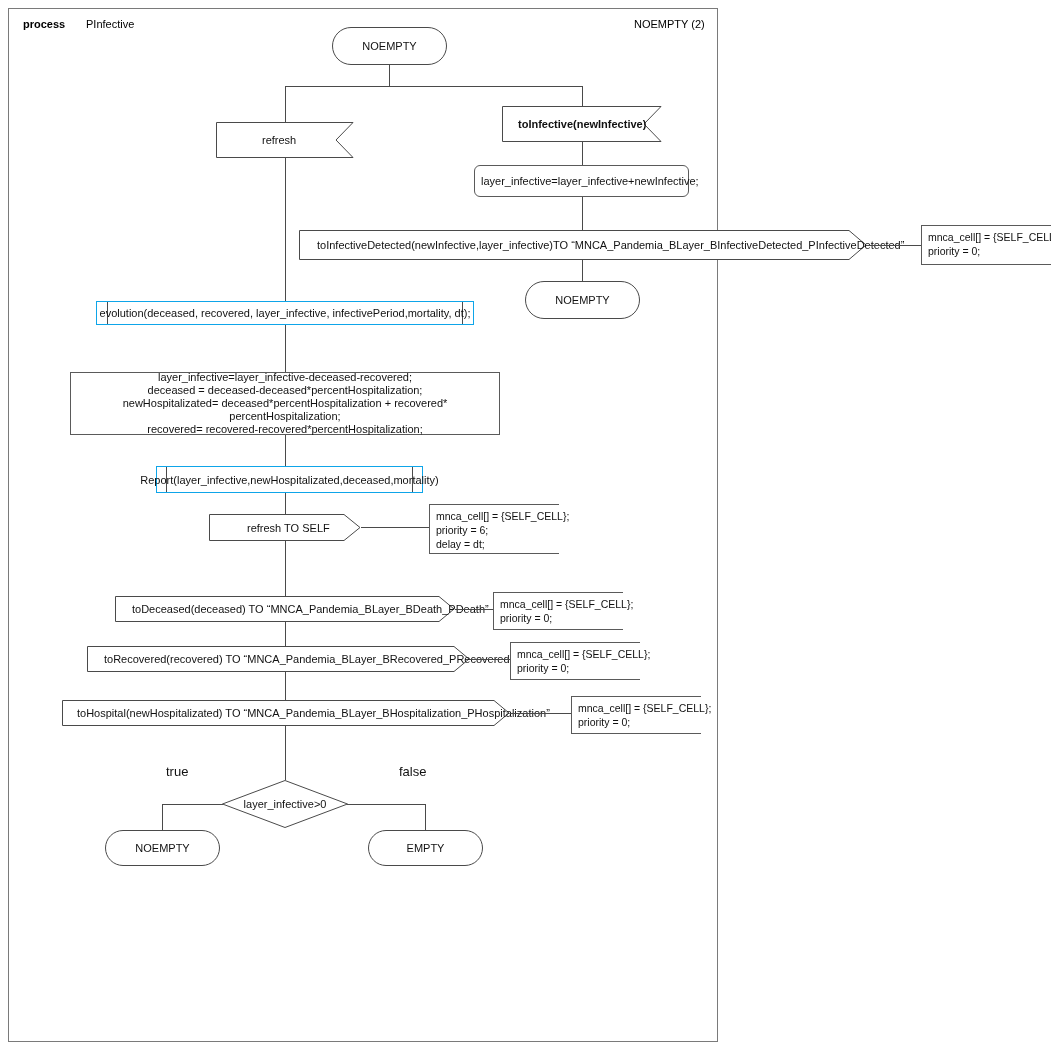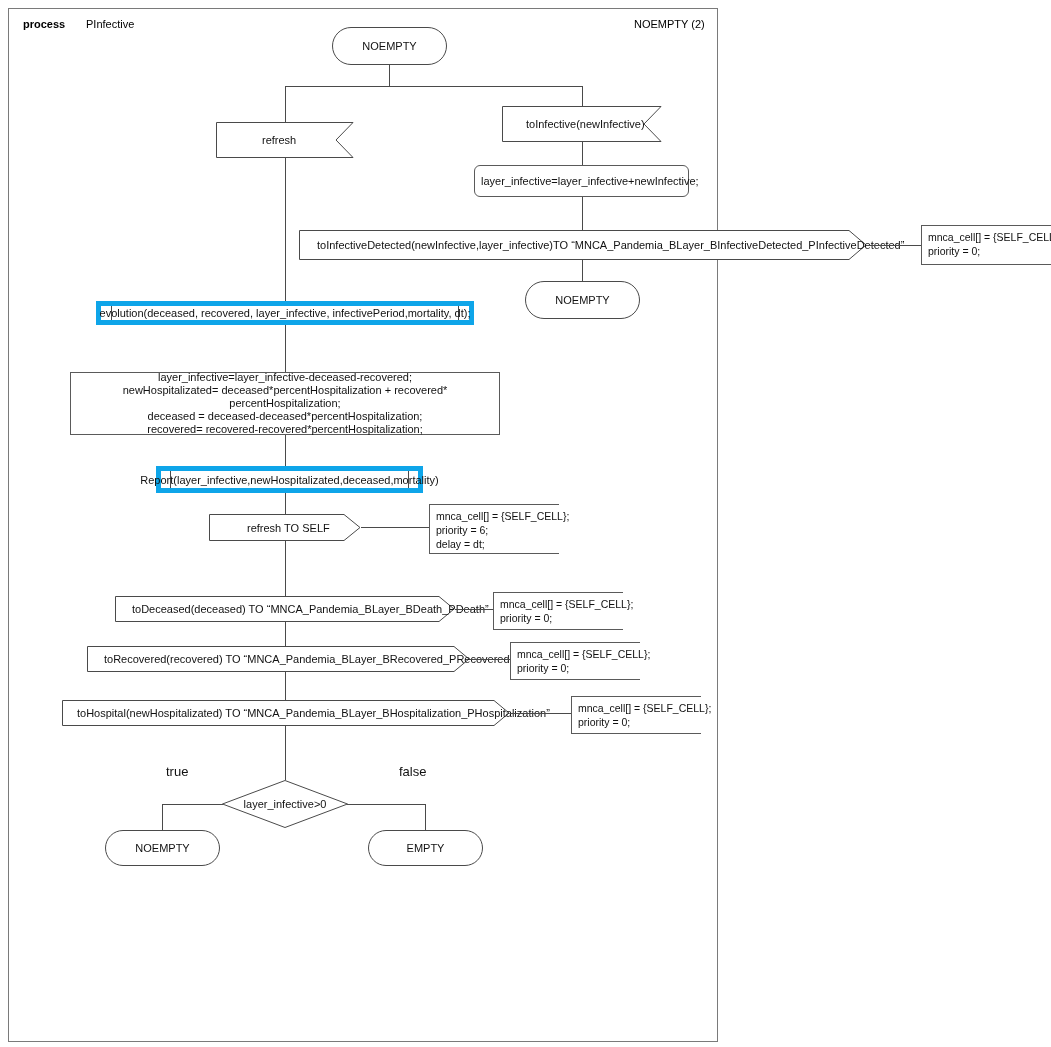--- a/index.html
+++ b/index.html
@@ -77,21 +77,21 @@
     background: #fff;
     text-align: center;
     white-space: normal;
     flex-direction: column;
     padding: 4px 6px;
   }
   .task .ln { display: block; width: 100%; text-align: center; }
 
   
   .procedure {
-    border: 5px solid #0ea5e9;
+    border: 1px solid #0ea5e9;
     background: #fff;
     overflow: visible;
     text-align: right;
   }
   .procedure .bar {
     position: absolute;
     top: 0;
     bottom: 0;
     width: 1px;
     background: #4a4a4a;
@@ -196,21 +196,21 @@
     <svg width="138" height="36" viewBox="0 0 138 36">
       <path d="M0.5 0.5 H137 L120 18 L137 35.5 H0.5 Z" fill="#ffffff" stroke="#4a4a4a" stroke-width="1"></path>
     </svg>
     <span class="lbl" style="left:46px;">refresh</span>
   </div>
 
   <div class="shape inputsym" style="left:502px; top:106px; width:160px; height:36px;">
     <svg width="160" height="36" viewBox="0 0 160 36">
       <path d="M0.5 0.5 H159 L142 18 L159 35.5 H0.5 Z" fill="#ffffff" stroke="#4a4a4a" stroke-width="1"></path>
     </svg>
-    <span class="lbl" style="left:24px;">toInfective(newInfective)</span>
+    <span class="lbl" style="left:16px;font-weight:bold;">toInfective(newInfective)</span>
   </div>
 
   <div class="vline" style="left:582px; top:142px; height:23px;"></div>
 
   <div class="shape task" style="left:474px; top:165px; width:215px; height:32px;border-radius:6px;">
     <span class="ln">layer_infective=layer_infective+newInfective;</span>
   </div>
 
   <div class="vline" style="left:582px; top:197px; height:33px;"></div>
 
@@ -239,22 +239,22 @@
   <div class="shape procedure" style="left:96px; top:301px; width:378px; height:24px;">
     <span class="bar" style="left:10px;"></span>
     <span class="bar" style="right:10px;"></span>
     <span class="ptext">evolution(deceased, recovered, layer_infective, infectivePeriod,mortality, dt);</span>
   </div>
 
   <div class="vline" style="left:285px; top:325px; height:47px;"></div>
 
   <div class="shape task" style="left:70px; top:372px; width:430px; height:63px;">
     <span class="ln">layer_infective=layer_infective-deceased-recovered;</span>
+    <span class="ln">deceased = deceased-deceased*percentHospitalization;</span>
     <span class="ln">newHospitalizated= deceased*percentHospitalization + recovered* percentHospitalization;</span>
-    <span class="ln">deceased = deceased-deceased*percentHospitalization;</span>
     <span class="ln">recovered= recovered-recovered*percentHospitalization;</span>
   </div>
 
   <div class="vline" style="left:285px; top:435px; height:31px;"></div>
 
   <div class="shape procedure" style="left:156px; top:466px; width:267px; height:27px;">
     <span class="bar" style="left:9px;"></span>
     <span class="bar" style="right:9px;"></span>
     <span class="ptext">Report(layer_infective,newHospitalizated,deceased,mortality)</span>
   </div>

